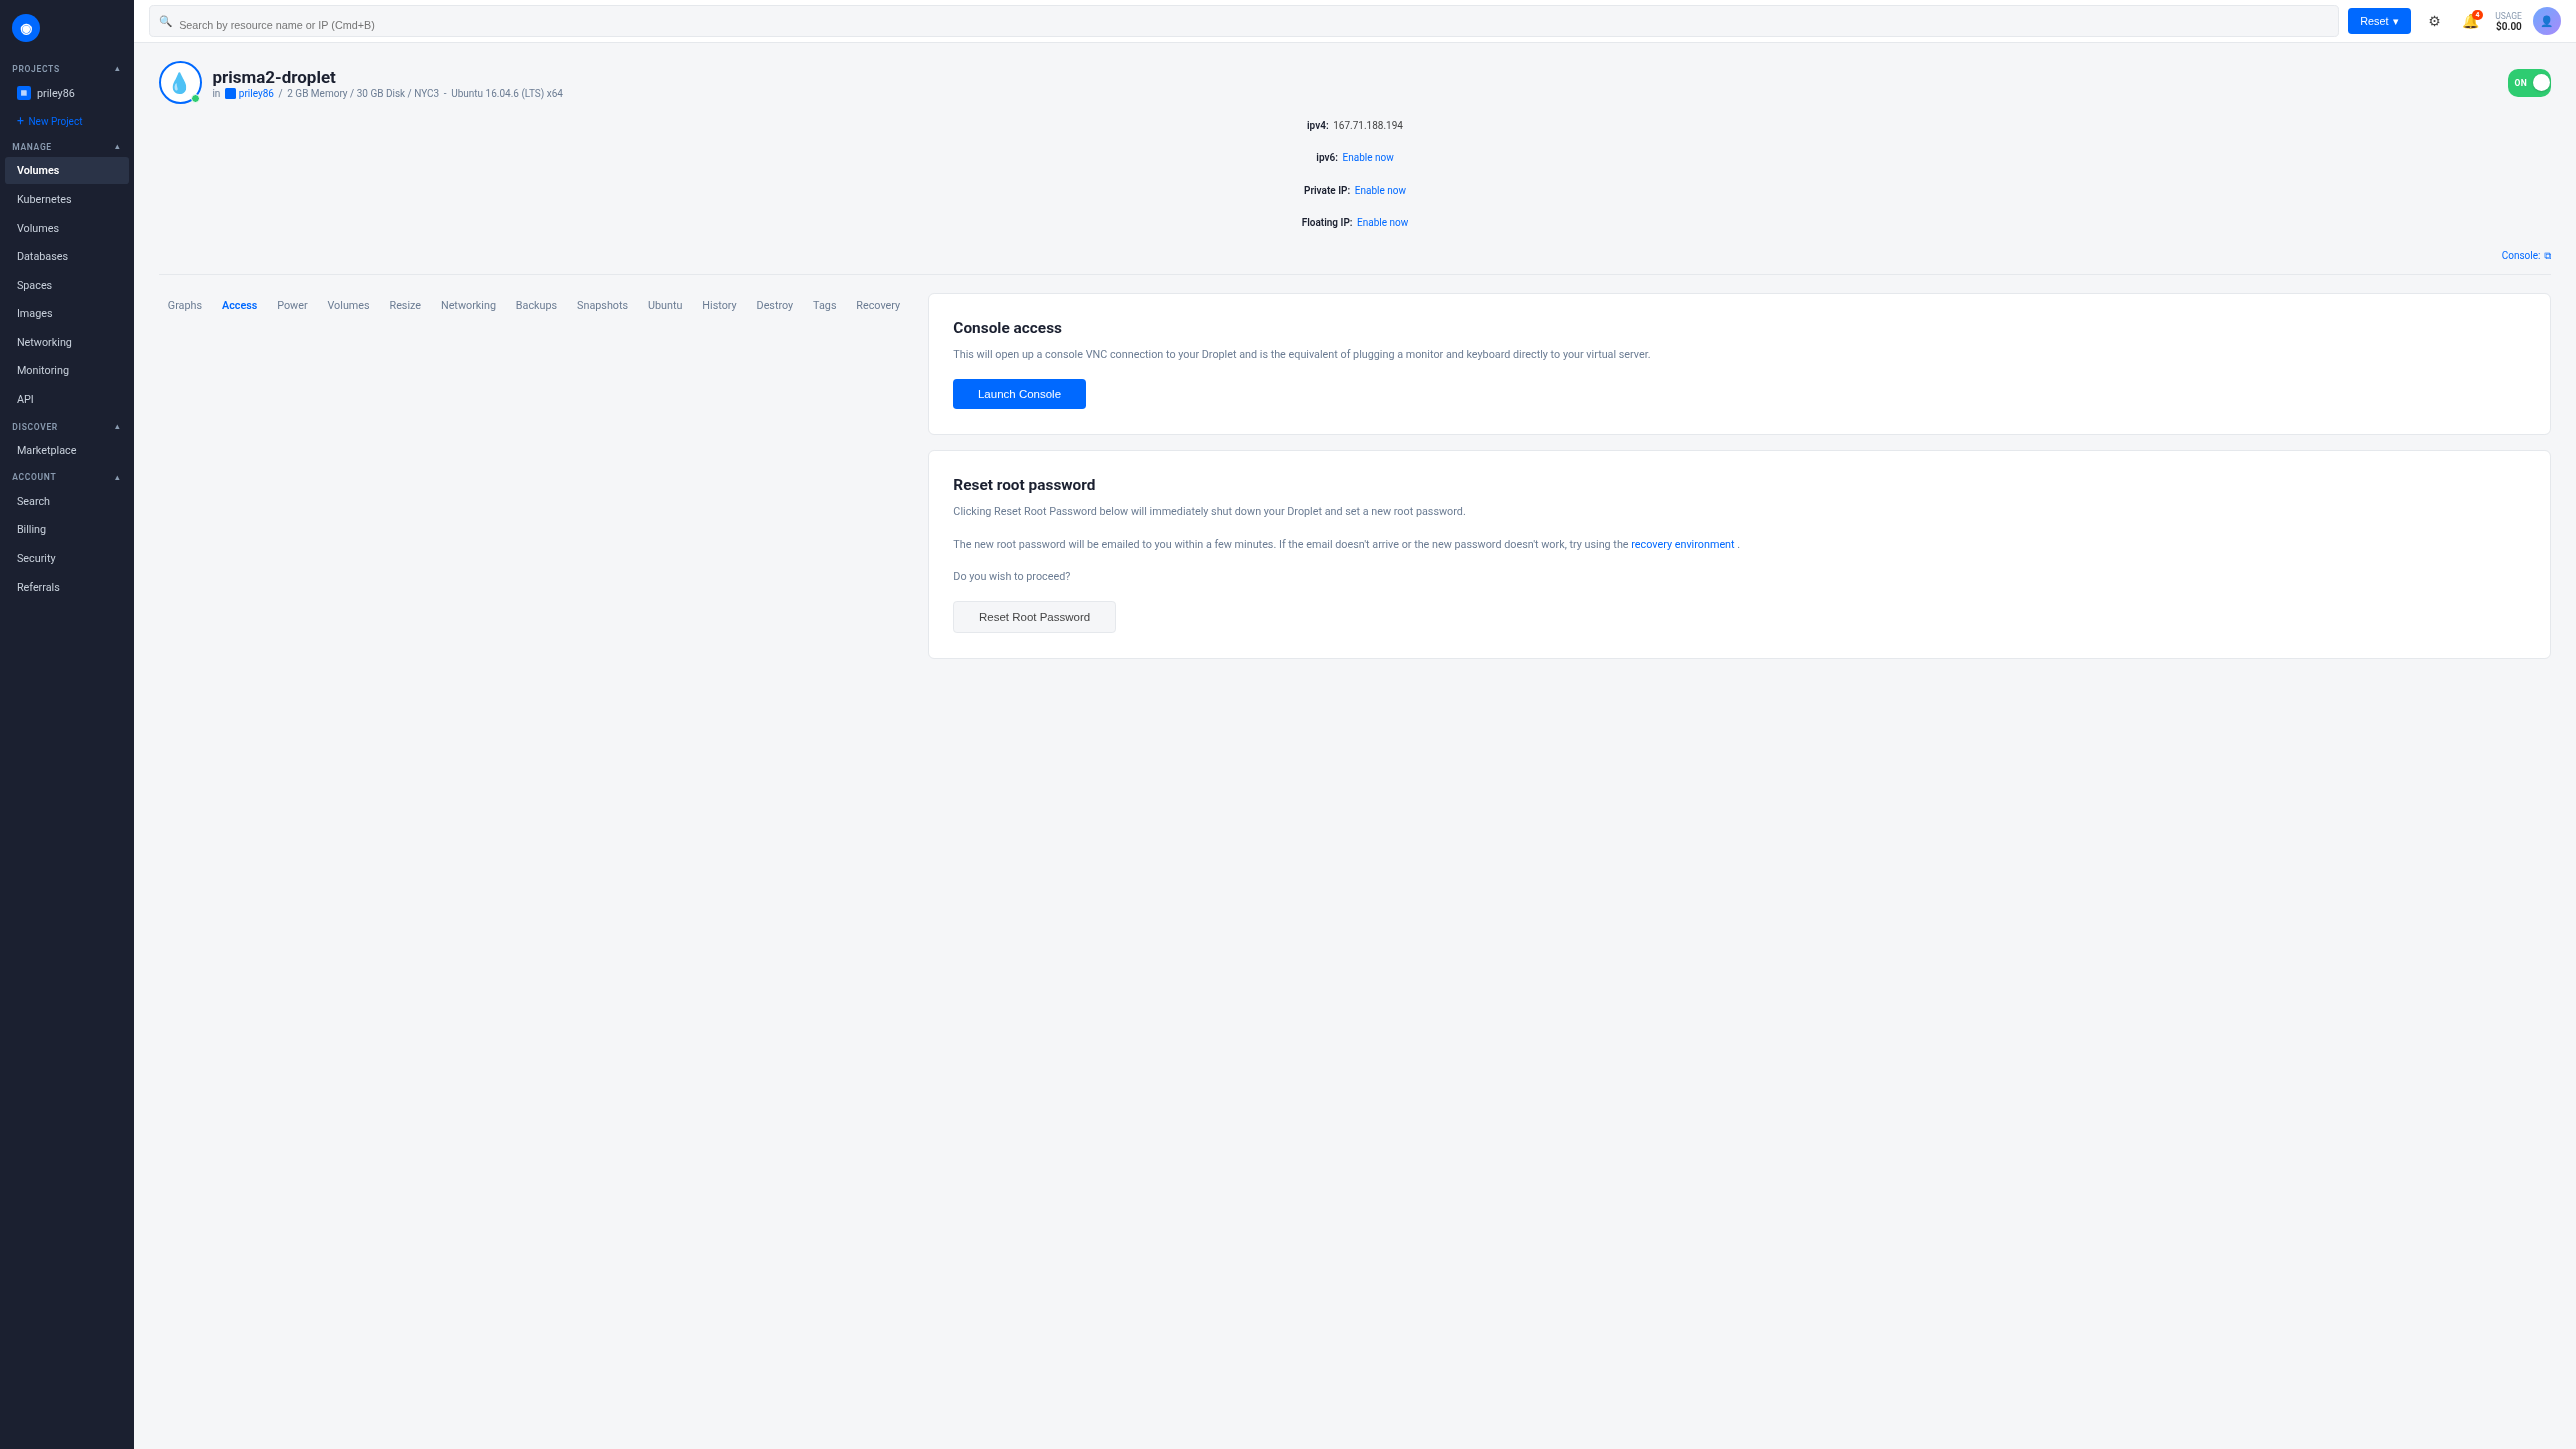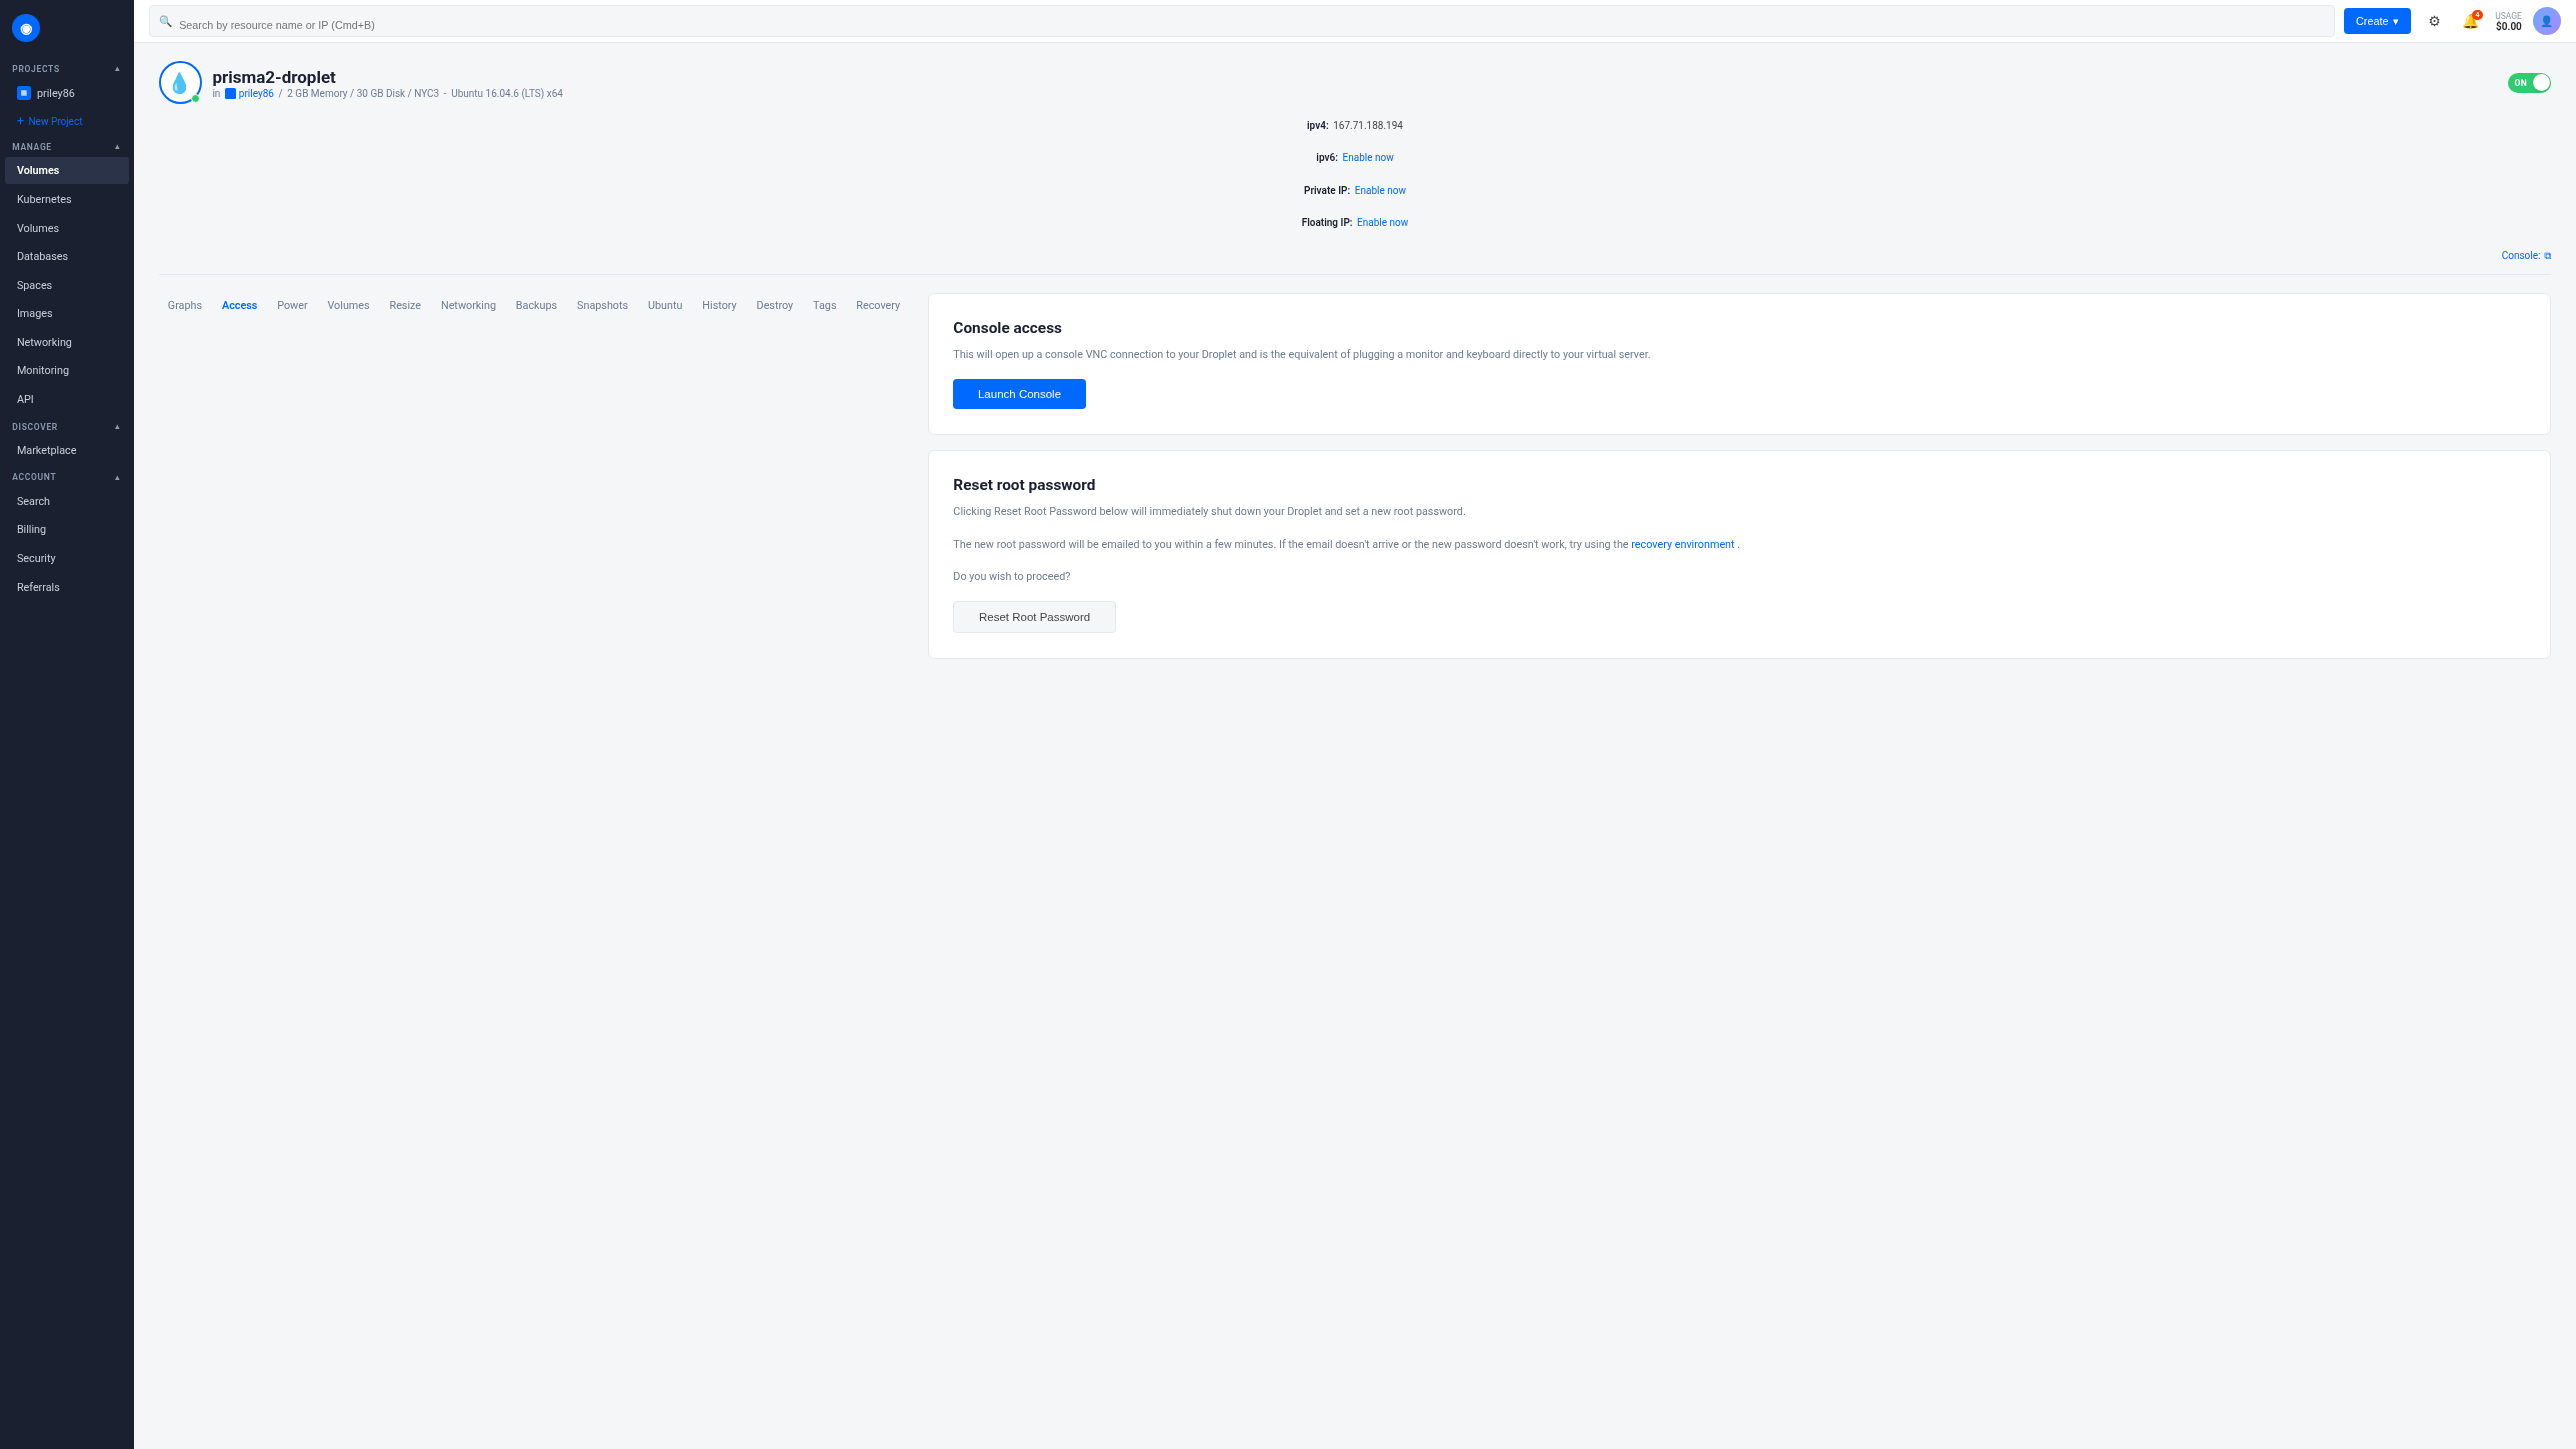--- a/index.html
+++ b/index.html
@@ -260,21 +260,21 @@
       display: inline-block;
     }
     .proj-tag-link { color: #0069ff; text-decoration: none; }
     .toggle-switch {
       display: flex;
       align-items: center;
       gap: 6.1px;
     }
     .toggle-track {
       width: 43px;
-      height: 20px;
+      height: 28px;
       background: #2ecc71;
       border-radius: 10px;
       position: relative;
       cursor: pointer;
       display: flex;
       align-items: center;
       padding: 1.5px;
     }
     .toggle-label-on {
       position: absolute;
@@ -471,21 +471,21 @@
 
 <div id="main">
 
   <div id="topbar">
     <div class="search-container">
       <span class="search-icon">🔍</span>
       <input class="search-input" type="text" placeholder="Search by resource name or IP (Cmd+B)" style="">
     </div>
     <div class="topbar-right">
       <button class="create-btn">
-        <span>Create</span>
+        <span>Reset</span>
         <span>▾</span>
       </button>
       <div class="topbar-icon-btn">
         <span>⚙</span>
       </div>
       <div class="topbar-icon-btn">
         <span>🔔</span>
         <div class="notif-badge">4</div>
       </div>
       <div class="usage-area">

